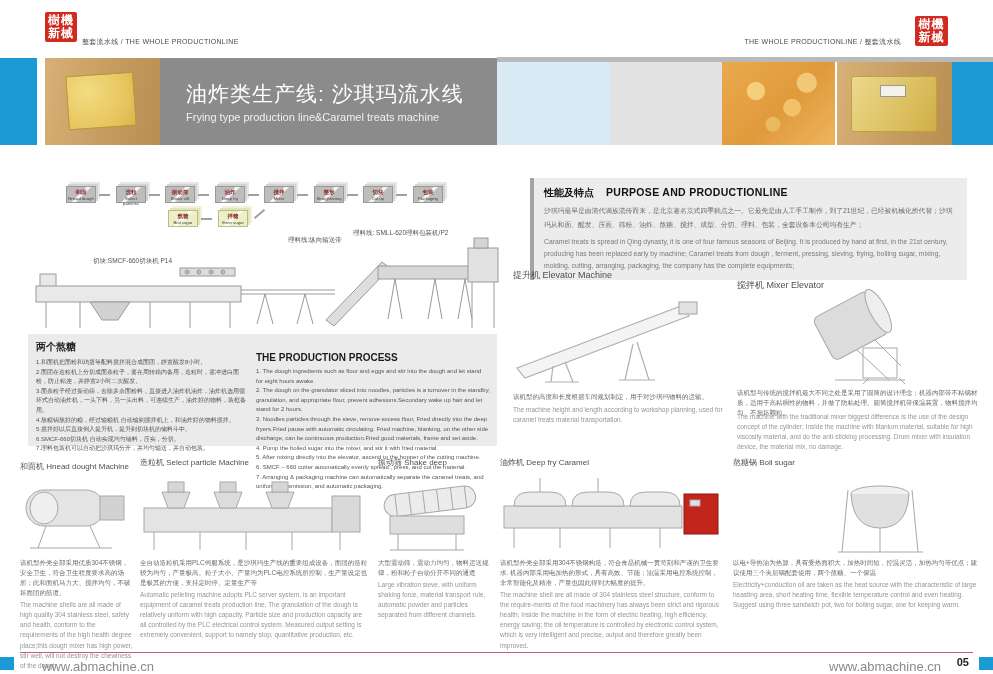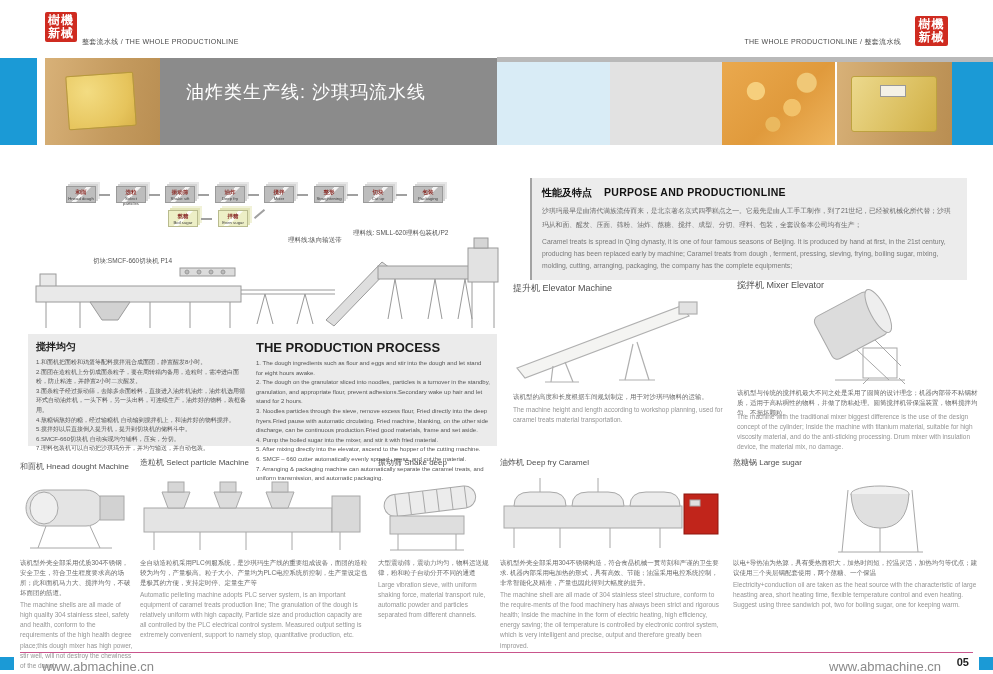--- a/index.html
+++ b/index.html
@@ -8,21 +8,21 @@
     position:relative; width:993px; height:674px; background:#fff; overflow:hidden;
     font-family:"Liberation Sans","DejaVu Sans",sans-serif; color:#333;
   }
   .abs { position:absolute; }
   
   .seal { background:#cf2b20; color:#fff; display:flex; flex-direction:column; justify-content:center; align-items:center; border-radius:2px; line-height:1.05; font-weight:bold; }
   .seal div { font-size:12px; letter-spacing:1px; }
   .tagline { font-size:7px; color:#4a4a4a; letter-spacing:.3px; }
   
   .block { position:absolute; top:58px; height:87px; }
-  .banner-title { color:#fff; font-size:18px; letter-spacing:1px; }
+  .banner-title { color:#fff; font-size:21px; letter-spacing:1px; }
   .banner-sub { color:#f0f0f0; font-size:11px; margin-top:3px; }
   
   .fc-card {
     position:absolute; width:30px; height:17px; top:186px;
     background:#bdbdbd; border:1px solid #9a9a9a;
     box-shadow:2px -2px 0 0 #d4d4d4, 4px -4px 0 0 #e7e7e7;
     background-image:linear-gradient(135deg, transparent 44%, rgba(255,255,255,.85) 46%, rgba(255,255,255,.85) 55%, transparent 57%);
     text-align:center; padding-top:2px;
   }
   .fc-card.sub { top:210px; background-color:#edefc6; border-color:#b9bb8e;
@@ -30,24 +30,24 @@
   .fc-cn { font-size:5.5px; color:#8b2f2a; font-weight:bold; line-height:1.2; }
   .fc-en { font-size:4.5px; color:#3c3c3c; line-height:1.2; transform:scale(.95); }
   .fc-dash { position:absolute; top:194px; width:11px; height:2px; background:#a0a0a0; }
   .fc-dash.sub { top:218px; }
   .pencil { position:absolute; width:13px; height:2px; background:#a0a0a0; transform:rotate(-40deg); }
   
   .diag-label { position:absolute; font-size:6.5px; color:#555; white-space:nowrap; }
   
   .gray-box { background:#ebebeb; }
   .proc-title-cn { font-size:10px; font-weight:bold; color:#1c1c1c; margin-bottom:4px; }
-  .proc-title-en { font-size:13px; font-weight:bold; color:#1c1c1c; margin-bottom:4px; }
+  .proc-title-en { font-size:10px; font-weight:bold; color:#1c1c1c; margin-bottom:4px;margin-top:12px; }
   .proc-item { font-size:6px; color:#555; line-height:1.6; }
   
-  .purpose-box { background:#ececec; border-left:2px solid #a3a3a3; padding:8px 12px 8px 10px; }
+  .purpose-box { background:#ececec; border-left:4px solid #a3a3a3; padding:8px 12px 8px 10px; }
   .purpose-head { display:flex; gap:12px; align-items:baseline; margin-bottom:4px; }
   .purpose-cn-t { font-size:10px; font-weight:bold; color:#111; }
   .purpose-en-t { font-size:10.5px; font-weight:bold; color:#111; letter-spacing:.3px; }
   .purpose-cn { font-size:6.8px; color:#6a6a6a; line-height:2.0; margin-bottom:5px; }
   .purpose-en { font-size:6.8px; color:#7a7a7a; line-height:1.75; }
   
   .m-caption { position:absolute; font-size:9px; color:#4f4f4f; white-space:nowrap; }
   .m-caption-sm { position:absolute; font-size:8px; color:#4f4f4f; white-space:nowrap; }
   .desc-cn { font-size:6.5px; color:#6a6a6a; line-height:1.55; }
   .desc-en { font-size:6.5px; color:#959595; line-height:1.55; margin-top:2px; }
@@ -84,20 +84,21 @@
     <div>樹機</div>
     <div>新械</div>
   </div>
 
   <div class="block" style="left:0;width:37px;background:#1b9ad6"></div>
   <div class="block photo-wood" style="left:45px;width:115px">
     <div class="abs treat-block" style="left:22px;top:16px;width:68px;height:54px;transform:rotate(-4deg)"></div>
   </div>
   <div class="block" style="left:160px;width:337px;background:#8b8b8b;padding:22px 0 0 26px">
     <div class="banner-title">油炸类生产线: 沙琪玛流水线</div>
+    <div class="banner-sub">Frying type production line&amp;Caramel treats machine</div>
   </div>
   <div class="abs" style="left:497px;top:57px;width:496px;height:5px;background:#b9b9b9"></div>
   <div class="abs" style="left:497px;top:62px;width:113px;height:83px;background:#d9ecf6"></div>
   <div class="abs" style="left:610px;top:62px;width:112px;height:83px;background:#e2e2e2"></div>
   <div class="abs photo-caramel" style="left:722px;top:62px;width:113px;height:83px"></div>
   <div class="abs photo-wood" style="left:837px;top:62px;width:115px;height:83px">
     <div class="abs pkg" style="left:14px;top:14px;width:86px;height:56px">
       <div class="abs" style="left:28px;top:8px;width:26px;height:12px;background:#f4f1e6;border:1px solid #999"></div>
     </div>
   </div>
@@ -180,21 +181,21 @@
       <line x1="442" y1="54" x2="442" y2="100"></line>
         <line x1="464" y1="54" x2="464" y2="100"></line>
     </g>
   </svg>
   <div class="diag-label" style="left:93px;top:257px">切块:SMCF-660切块机 P14</div>
   <div class="diag-label" style="left:288px;top:236px">理料线:纵向输送带</div>
   <div class="diag-label" style="left:353px;top:229px">理料线: SMLL-620理料包装机/P2</div>
 
   <div class="abs gray-box" style="left:28px;top:334px;width:469px;height:112px"></div>
   <div class="abs" style="left:36px;top:340px;width:210px">
-    <div class="proc-title-cn">搅拌均匀</div>
+    <div class="proc-title-cn">两个熬糖</div>
     <div class="proc-item">1.和面机把面粉和鸡蛋等配料搅拌混合成面团，静置醒发8小时。</div>
     <div class="proc-item">2.面团在造粒机上分切成面条粒子，要在周转箱内备用，造粒时，需冲进白面粉，防止粘连，并静置2小时二次醒发。</div>
     <div class="proc-item">3.面条粒子经过振动筛，去除多余面粉料，直接进入油炸机油炸，油炸机选用循环式自动油炸机，一头下料，另一头出料，可连续生产，油炸好的物料，装框备用。</div>
     <div class="proc-item">4.熬糖锅熬好的糖，经过输糖机 自动输到搅拌机上，和油炸好的物料搅拌。</div>
     <div class="proc-item">5.搅拌好以后直接倒入提升机，提升到切块机的储料斗中。</div>
     <div class="proc-item">6.SMCF-660切块机 自动实现均匀铺料，压实，分切。</div>
     <div class="proc-item">7.理料包装机可以自动把沙琪玛分开，并均匀输送，并自动包装。</div>
   </div>
   <div class="abs" style="left:256px;top:340px;width:234px">
     <div class="proc-title-en">THE PRODUCTION PROCESS</div>
@@ -209,21 +210,21 @@
 
   <div class="abs purpose-box" style="left:530px;top:178px;width:437px;min-height:76px">
     <div class="purpose-head">
       <span class="purpose-cn-t">性能及特点</span>
       <span class="purpose-en-t">PURPOSE AND PRODUCTIONLINE</span>
     </div>
     <div class="purpose-cn">沙琪玛最早是由清代满族流传而来，是北京著名京式四季糕点之一。它最先是由人工手工制作，到了21世纪，已经被机械化所代替；沙琪玛从和面、醒发、压面、筛粉、油炸、熬糖、搅拌、成型、分切、理料、包装，全套设备本公司均有生产；</div>
     <div class="purpose-en">Caramel treats is spread in Qing dynasty, it is one of four famous seasons of Beijing. It is produced by hand at first, in the 21st century, producing has been replaced early by machine; Caramel treats from dough , ferment, pressing, sieving, frying, boiling sugar, mixing, molding, cutting, arranging, packaging, the company has the complete equipments;</div>
   </div>
 
-  <div class="m-caption" style="left:513px;top:282px">提升机 Elevator Machine</div>
+  <div class="m-caption" style="left:513px;top:269px">提升机 Elevator Machine</div>
   <svg class="abs" style="left:513px;top:292px" width="200" height="95" viewBox="0 0 200 95">
     <g stroke="#b0b0b0" fill="#f4f4f2" stroke-width="1.2">
       <polygon points="4,76 168,14 176,24 12,86"></polygon>
       <rect x="166" y="10" width="18" height="12" fill="#e2e2e2"></rect>
       <path d="M120,52 L112,88 M124,50 L136,88 M40,74 L38,90 M52,70 L60,90" fill="none"></path>
       <line x1="106" y1="88" x2="142" y2="88"></line>
         <line x1="32" y1="90" x2="66" y2="90"></line>
     </g>
   </svg>
   <div class="abs desc-cn" style="left:513px;top:392px;width:218px">该机型的高度和长度根据车间规划制定，用于对沙琪玛物料的运输。</div>
@@ -242,21 +243,21 @@
       <path d="M64,90 L58,96 M94,90 L100,96" fill="none"></path>
     </g>
   </svg>
   <div class="abs desc-cn" style="left:737px;top:388px;width:250px">该机型与传统的搅拌机最大不同之处是采用了圆筒的设计理念；机器内部带不粘锅材质，适用于高粘稠性的物料，并做了防粘处理。圆筒搅拌机带保温装置，物料搅拌均匀、不损坏颗粒。</div>
   <div class="abs desc-en" style="left:737px;top:410px;width:250px">The machine with the traditional mixer biggest difference is the use of the design concept of the cylinder; Inside the machine with titanium material, suitable for high viscosity material, and do the anti-sticking processing. Drum mixer with insulation device, the material mix, no damage.</div>
 
   <div class="m-caption-sm" style="left:20px;top:461px">和面机 Hnead dought Machine</div>
   <div class="m-caption-sm" style="left:140px;top:457px">造粒机 Select particle Machine</div>
   <div class="m-caption-sm" style="left:378px;top:457px">振动筛 Shake deep</div>
   <div class="m-caption-sm" style="left:500px;top:457px">油炸机 Deep fry Caramel</div>
-  <div class="m-caption-sm" style="left:733px;top:457px">熬糖锅 Large sugar</div>
+  <div class="m-caption-sm" style="left:733px;top:457px">熬糖锅 Boil sugar</div>
 
   <svg class="abs" style="left:20px;top:472px" width="112" height="80" viewBox="0 0 112 80">
     <g stroke="#a8a8a8" fill="#e4e4e4" stroke-width="1">
       <rect x="6" y="18" width="78" height="36" rx="18"></rect>
       <ellipse cx="24" cy="36" rx="14" ry="16" fill="#efefef"></ellipse>
       <rect x="80" y="24" width="24" height="24" fill="#d2d2d2"></rect>
       <line x1="26" y1="54" x2="18" y2="76"></line>
         <line x1="70" y1="54" x2="80" y2="76"></line>
       <line x1="10" y1="76" x2="92" y2="76"></line>
     </g>

